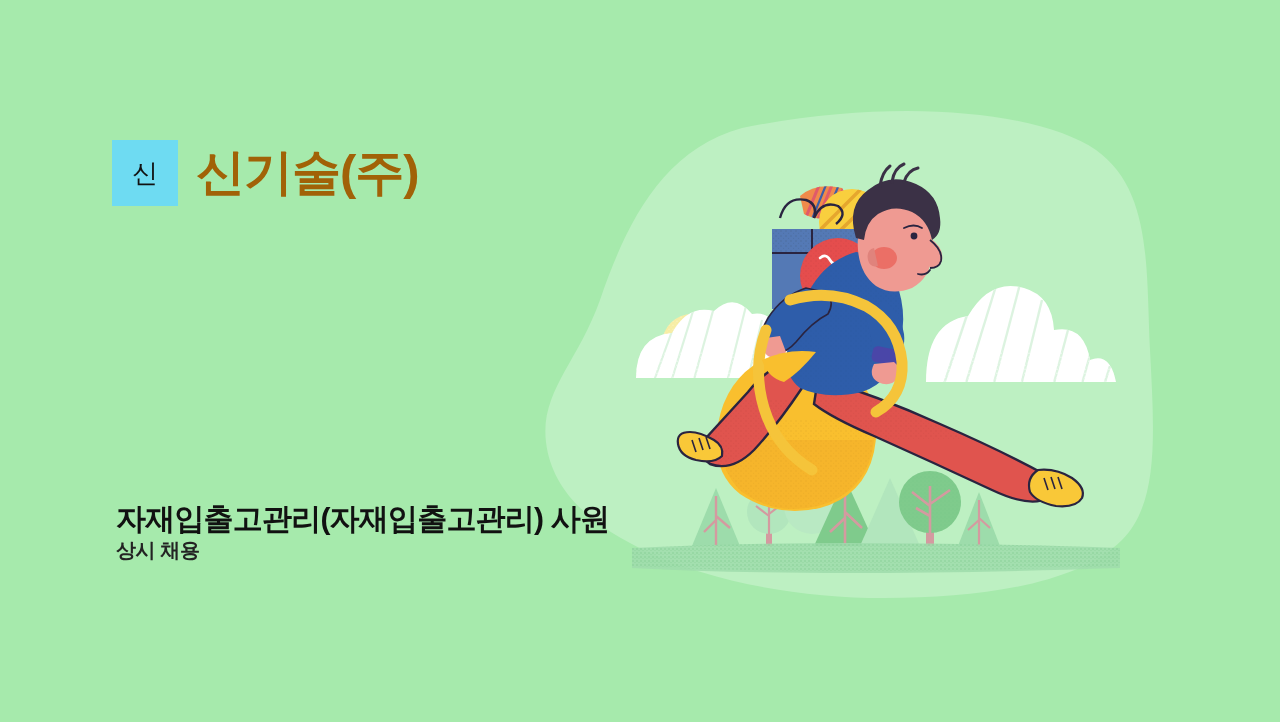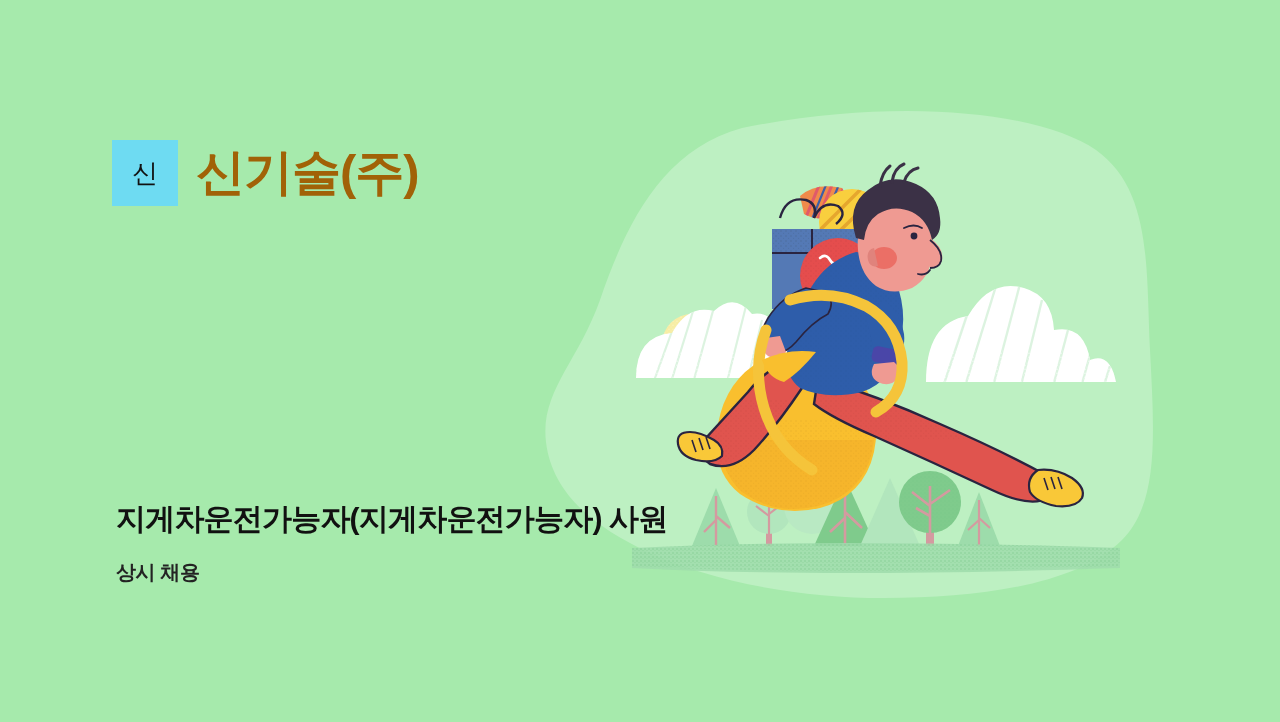--- a/index.html
+++ b/index.html
@@ -64,21 +64,20 @@
   }
   #job-title {
     font-size:30px;
     font-weight:700;
     color:#111111;
     letter-spacing:-0.8px;
     line-height:1.25;
     white-space:nowrap;
   }
   #job-subtitle {
-    margin-top:22px;
     font-size:20px;
     font-weight:700;
     color:#232323;
     letter-spacing:-0.4px;
     line-height:1.2;
   }
 </style>
 </head>
 <body>
 
@@ -408,17 +407,17 @@
   </svg>
 
   <div id="company-header">
     <div id="company-logo">
       <span>신</span>
     </div>
     <div id="company-name">신기술(주)</div>
   </div>
 
   <div id="job-block">
-    <div id="job-title">지게차운전가능자(지게차운전가능자) 사원</div>
+    <div id="job-title">자재입출고관리(자재입출고관리) 사원</div>
     <div id="job-subtitle">상시 채용</div>
   </div>
 
 </div>
 
 </body></html>

